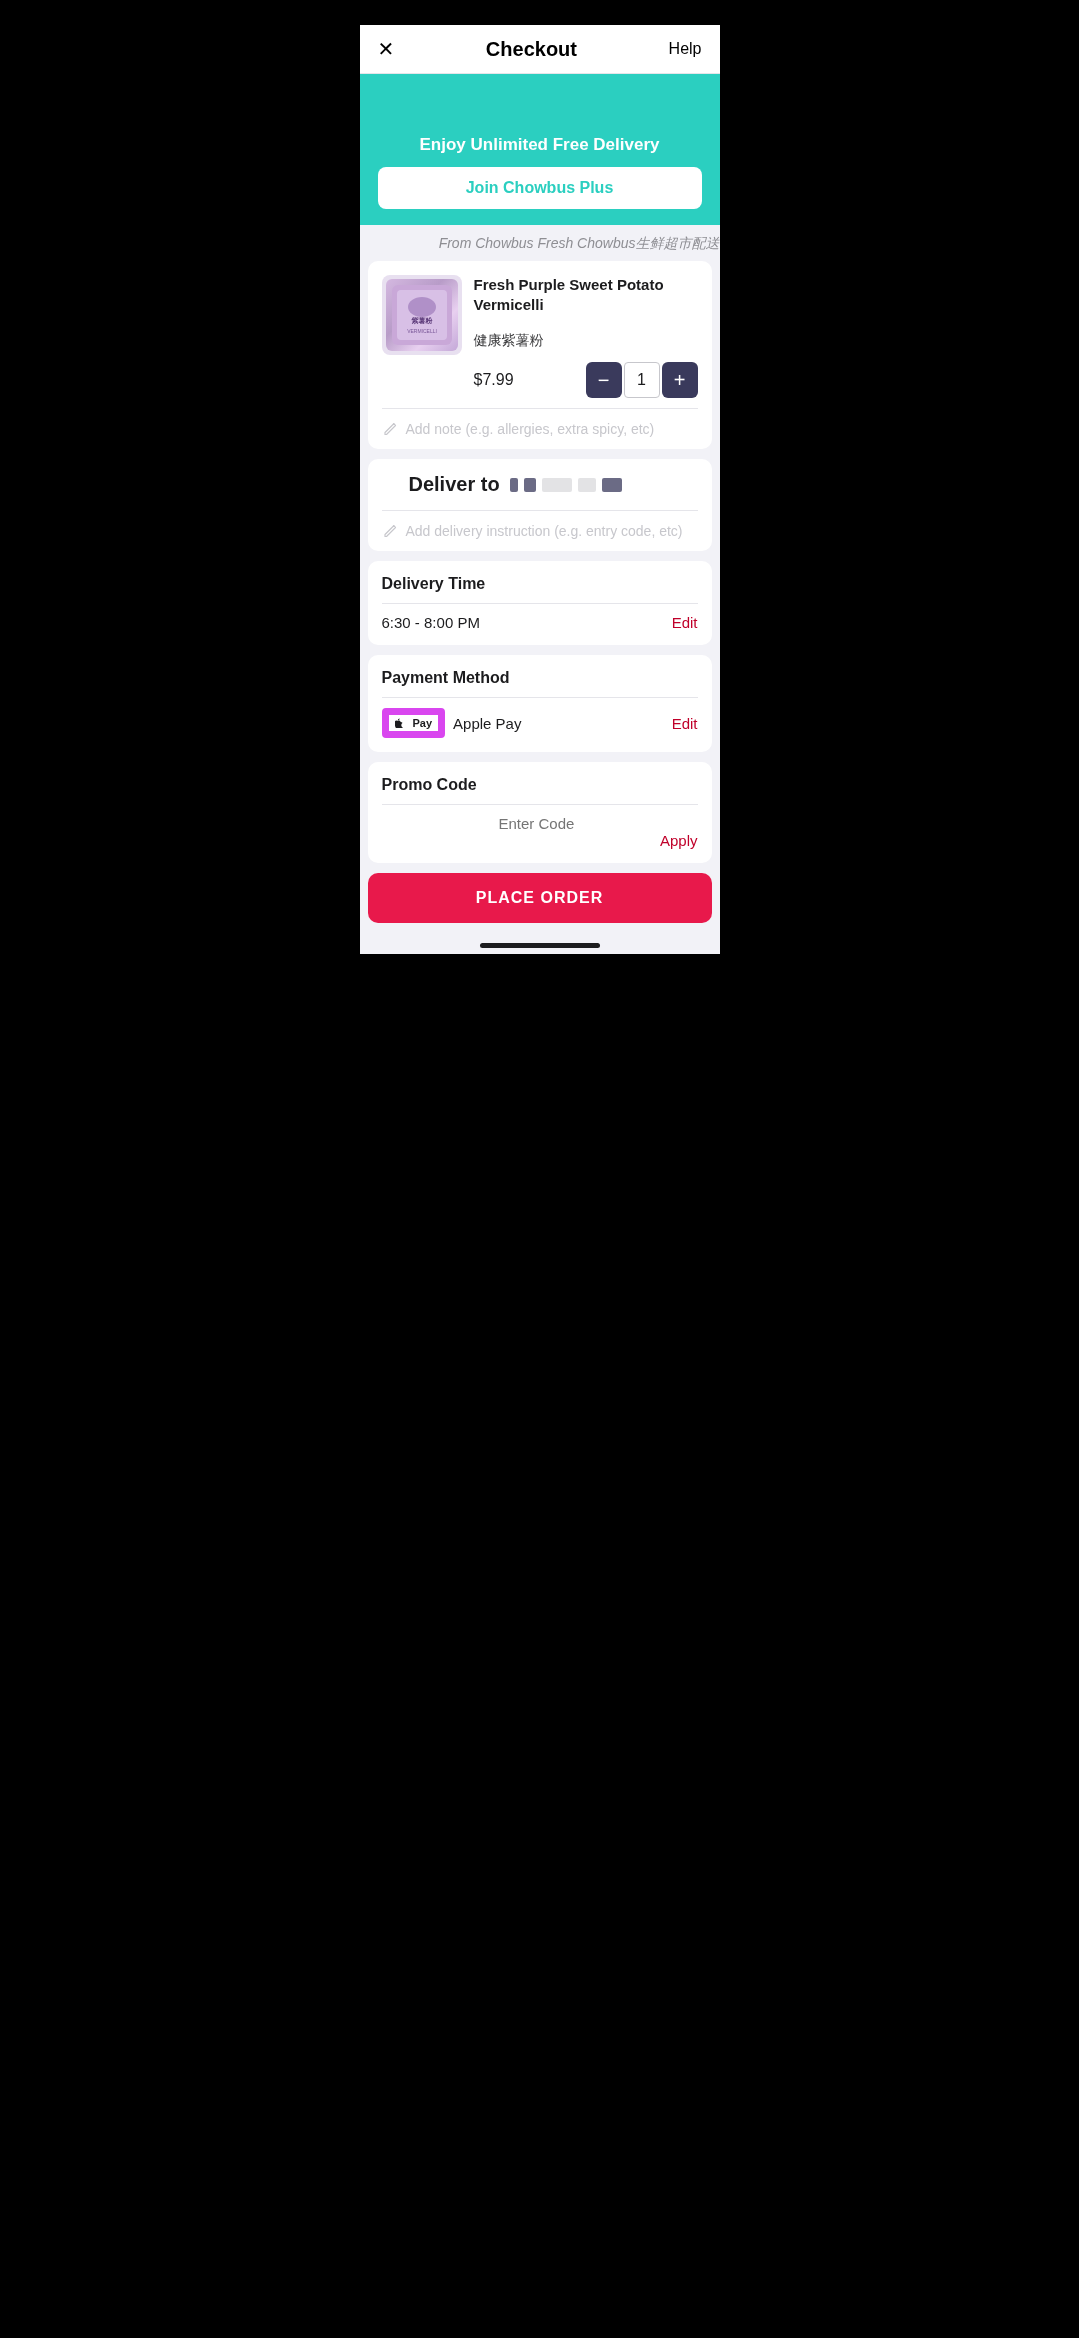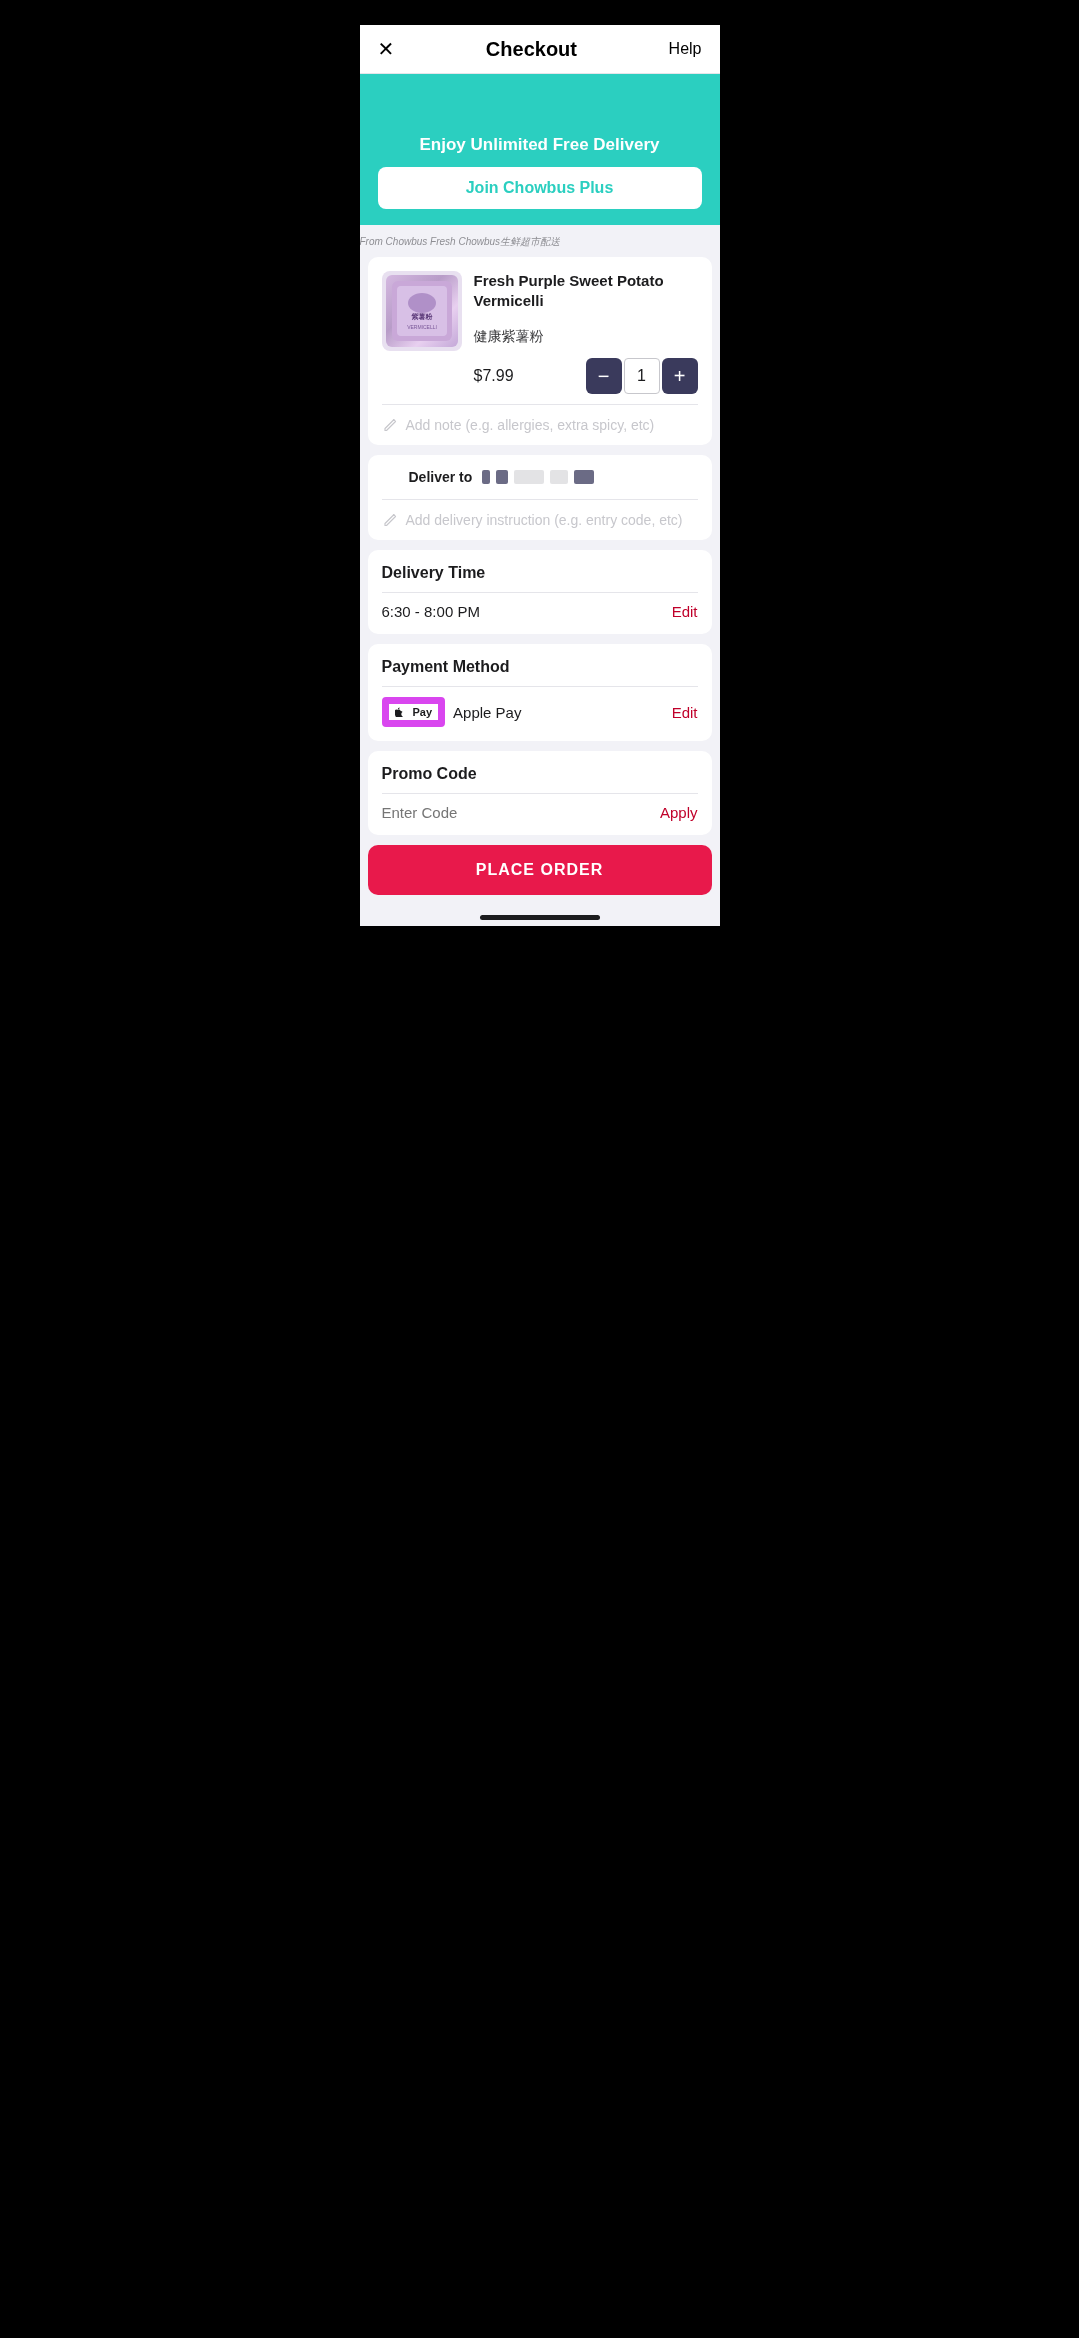--- a/index.html
+++ b/index.html
@@ -65,24 +65,24 @@
       border: none;
       border-radius: 8px;
       padding: 12px 0;
       width: 100%;
       color: #2bcfc0;
       font-size: 16px;
       font-weight: 600;
       cursor: pointer;
     }
     .from-label {
-      text-align: left;
+      text-align: right;
       padding: 10px 0 8px;
       color: #8e8e93;
-      font-size: 10px;
+      font-size: 14px;
       font-style: italic;
     }
     .card {
       background: #fff;
       border-radius: 10px;
       margin: 0 8px 10px;
       overflow: hidden;
     }
     .product-row {
       display: flex;
@@ -215,21 +215,21 @@
       color: #c0002a;
       cursor: pointer;
       font-weight: 400;
     }
     .address-row {
       display: flex;
       align-items: center;
       padding: 14px 14px;
     }
     .address-text {
-      font-size: 14px;
+      font-size: 20px;
       font-weight: 600;
       color: #1c1c1e;
       display: flex;
       align-items: center;
       gap: 4px;
       padding-left: 27px;
     }
     .apple-pay-icon {
       border: 7px solid #d946ef;
       border-radius: 4px;
@@ -250,20 +250,21 @@
     }
     .apple-pay-left {
       display: flex;
       align-items: center;
     }
     .promo-input-row {
       display: flex;
       align-items: flex-end;
       justify-content: space-between;
       padding: 10px 14px 14px;
+      flex-direction: column;
     }
     .promo-input {
       font-size: 15px;
       color: #c7c7cc;
       border: none;
       outline: none;
       background: transparent;
       flex: 1;
     }
     .apply-btn {

